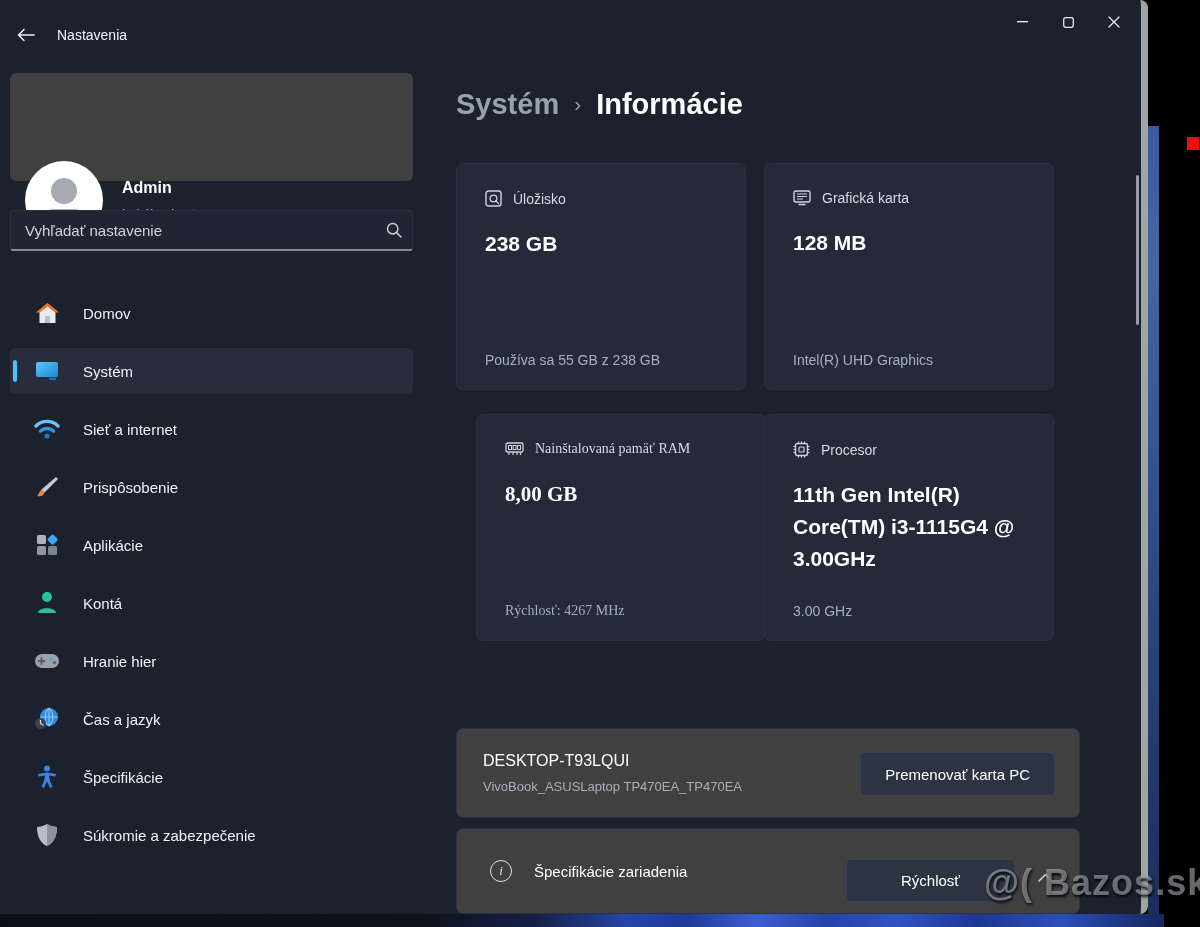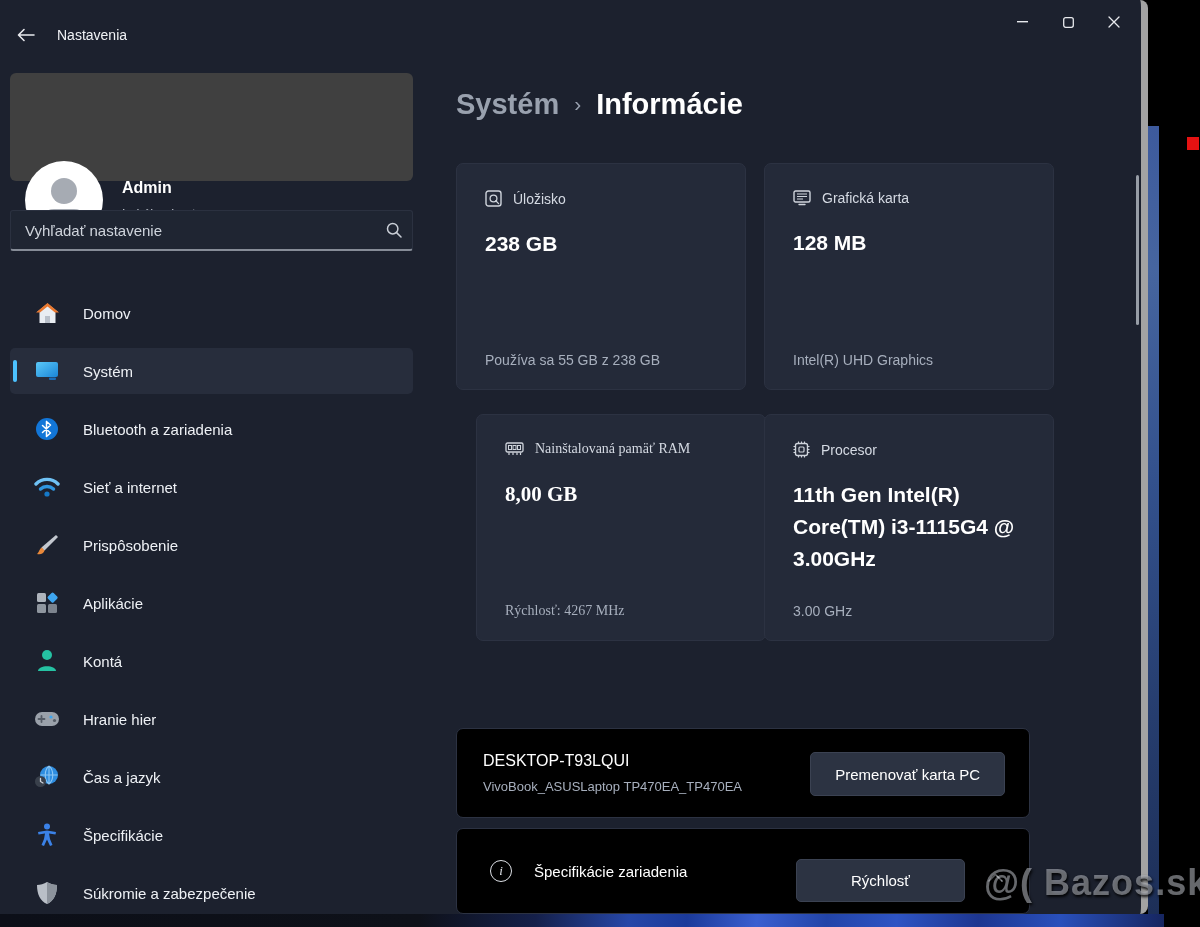--- a/index.html
+++ b/index.html
@@ -58,21 +58,21 @@
   .crumb-current { font-size:29px; font-weight:bold; color:#ffffff; }
 
   .card { position:absolute; width:290px; height:227px; background:#242a39;
     border:1px solid #2c3242; border-radius:7px; padding:26px 28px; }
   .card-title-row { display:flex; align-items:center; gap:11px; }
   .card-title { font-size:14px; color:#d5dae3; white-space:nowrap; }
   .card-value { margin-top:21px; font-size:21px; font-weight:bold; color:#ffffff;
     line-height:32px; max-width:250px; }
   .card-detail { position:absolute; left:28px; bottom:21px; font-size:14px; color:#a7afbd; white-space:nowrap; }
 
-  .panel { position:absolute; left:456px; width:574px; background:#000000;
+  .panel { position:absolute; left:456px; width:624px; background:#404040;
     border:1px solid #2c3242; border-radius:7px; }
   .device-panel { top:728px; height:90px; }
   .device-name  { position:absolute; left:26px; top:23px; font-size:16px; color:#ffffff; }
   .device-model { position:absolute; left:26px; top:50px; font-size:13px; color:#a7afbd; }
   .btn { position:absolute; background:#2c3342; border:1px solid #3b4252; border-radius:5px;
     color:#ffffff; font-size:15px; display:flex; align-items:center; justify-content:center;
     cursor:pointer; font-family:"Liberation Sans", sans-serif; }
   .rename-btn { right:24px; top:23px; height:44px; padding:0 24px; }
 
   .specs-panel { top:828px; height:86px; }
@@ -174,29 +174,20 @@
                 <stop offset="1" stop-color="#1a86d8"></stop>
           </linearGradient>
             </defs>
           <rect x="2" y="2" width="22" height="15" rx="2" fill="url(#lap)"></rect>
           <rect x="15" y="17.5" width="7" height="2.5" rx="1" fill="#1a6db8"></rect>
         </svg>
       </span>
       <span class="nav-label">Systém</span>
     </div>
 
-    <div class="nav-item">
-      <span class="nav-icon">
-        <svg width="24" height="24" viewBox="0 0 24 24">
-          <circle cx="12" cy="12" r="11" fill="#1276d8"></circle>
-          <path d="M11.5 4.5 L15.5 8 L7.5 15.5 M11.5 19.5 L15.5 16 L7.5 8.5 M11.5 4.5 L11.5 19.5" stroke="#ffffff" stroke-width="1.5" fill="none" stroke-linecap="round" stroke-linejoin="round"></path>
-        </svg>
-      </span>
-      <span class="nav-label">Bluetooth a zariadenia</span>
-    </div>
 
     <div class="nav-item">
       <span class="nav-icon">
         <svg width="26" height="20" viewBox="0 0 26 20">
           <path d="M2 7 A15.5 15.5 0 0 1 24 7" stroke="#6fc2f5" stroke-width="3.4" fill="none" stroke-linecap="round"></path>
           <path d="M6.5 12 A9.5 9.5 0 0 1 19.5 12" stroke="#2f96e0" stroke-width="3.4" fill="none" stroke-linecap="round"></path>
           <circle cx="13" cy="17" r="2.6" fill="#1579c8"></circle>
         </svg>
       </span>
       <span class="nav-label">Sieť a internet</span>

